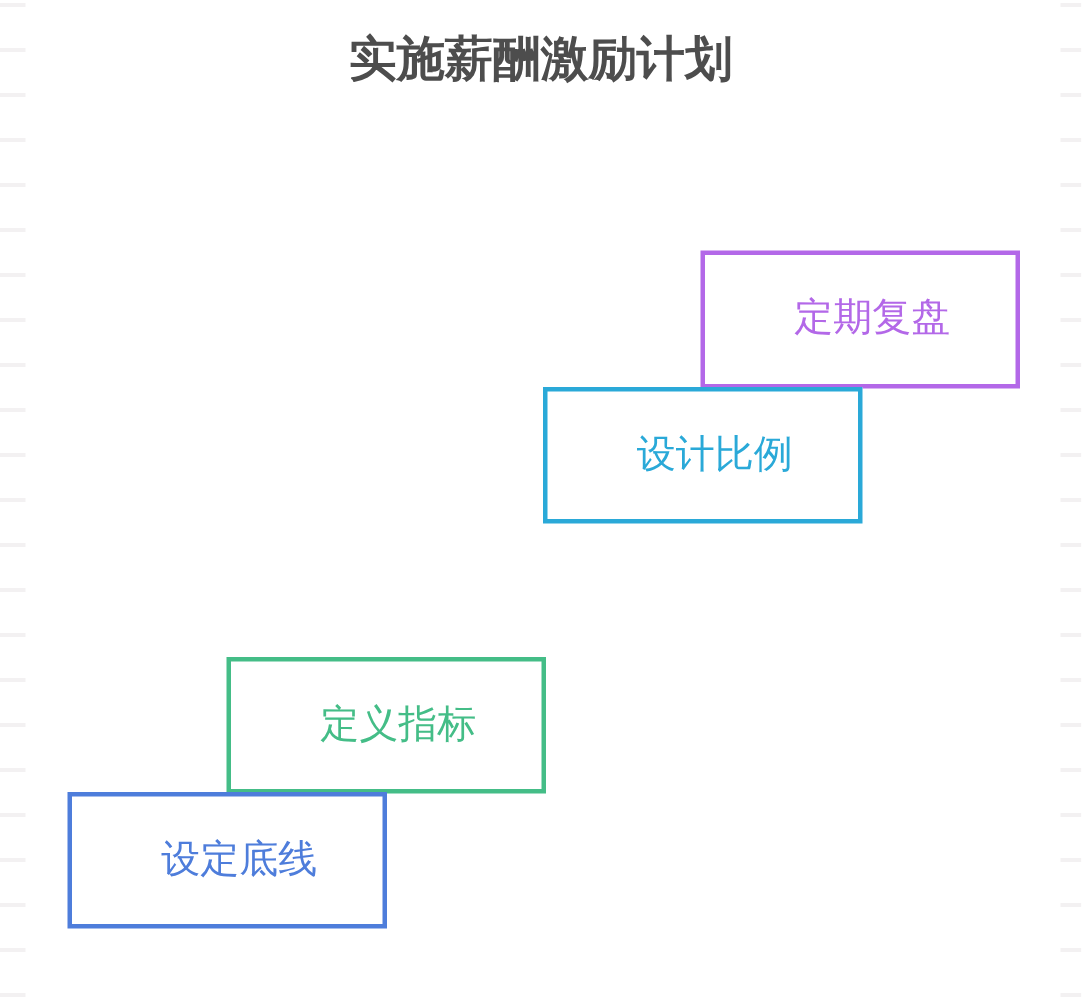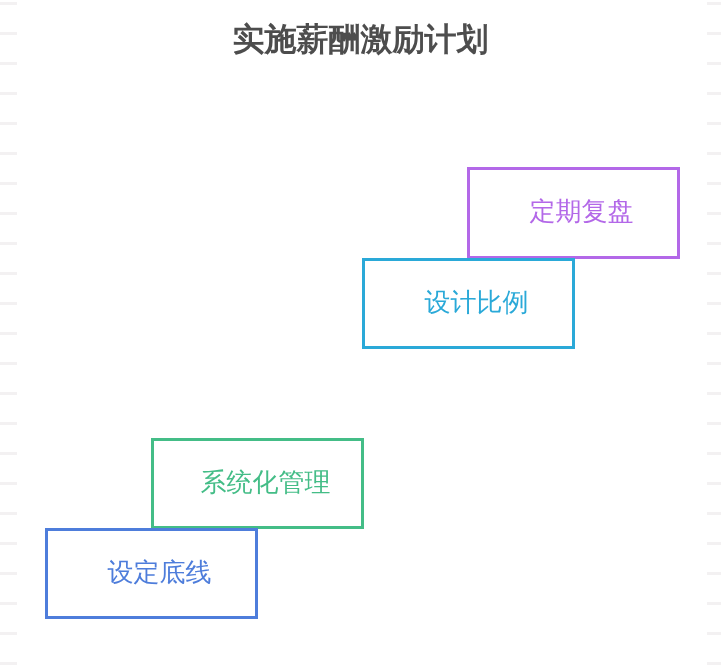--- a/index.html
+++ b/index.html
@@ -70,21 +70,21 @@
   <div class="ticks ticks-left"></div>
   <div class="ticks ticks-right"></div>
 
   <div class="title" style="color: rgb(77, 77, 77);">实施薪酬激励计划</div>
 
   <div class="step step-1" style="border-color: rgb(78, 125, 219);">
     <span class="label" style="color: rgb(78, 125, 219);">设定底线</span>
   </div>
 
   <div class="step step-2" style="border-color: rgb(68, 189, 135);">
-    <span class="label" style="color: rgb(68, 189, 135);">系统化管理</span>
+    <span class="label" style="color: rgb(68, 189, 135);">定义指标</span>
   </div>
 
 
   <div class="step step-4" style="border-color: rgb(42, 169, 216);">
     <span class="label" style="color: rgb(42, 169, 216);">设计比例</span>
   </div>
 
   <div class="step step-5" style="border-color: rgb(179, 104, 232);">
     <span class="label" style="color: rgb(179, 104, 232);">定期复盘</span>
   </div>

